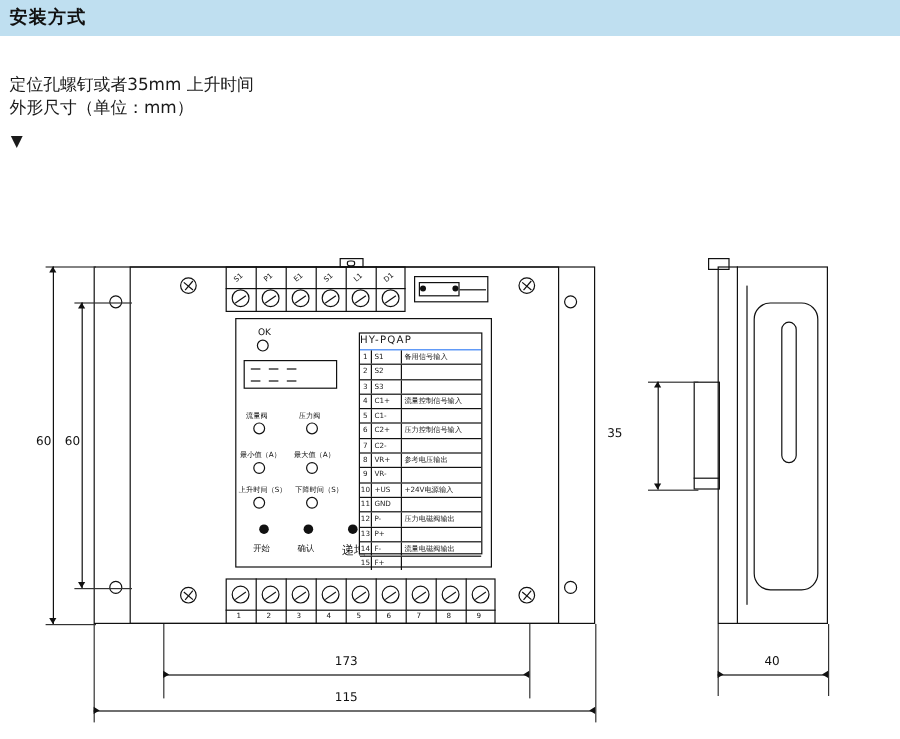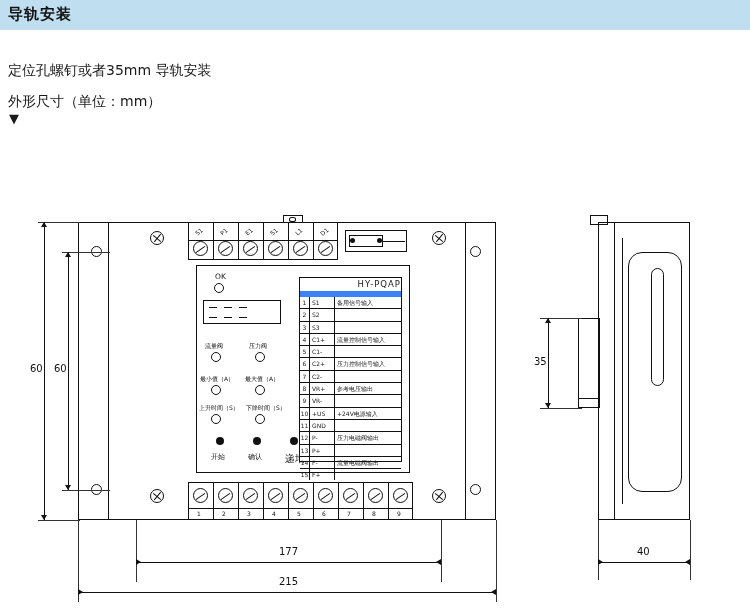--- a/index.html
+++ b/index.html
@@ -14,21 +14,21 @@
   .hdr-band{
     position:absolute;left:0;top:0;width:750px;height:30px;
     background:#bfdff0;
   }
   .hdr-title{
     position:absolute;left:8px;top:5px;
     font-size:15px;font-weight:bold;color:#111;
     letter-spacing:1px;
   }
   .line1{position:absolute;left:8px;top:62px;font-size:14px;}
-  .line2{position:absolute;left:8px;top:93px;font-size:14px;text-align:right;}
+  .line2{position:absolute;left:8px;top:81px;font-size:14px;text-align:right;}
   .tri{position:absolute;left:9px;top:112px;font-size:13px;line-height:13px;}
 
   
   .ln{position:absolute;background:#111;}
   .h{height:1px;}
   .v{width:1px;}
   .thin{background:#333;}
   .box{position:absolute;border:1px solid #111;box-sizing:border-box;}
   .lbl{position:absolute;font-size:10px;color:#111;white-space:nowrap;}
   .lbl-s{position:absolute;font-size:7.5px;color:#111;white-space:nowrap;}
@@ -55,33 +55,33 @@
   .arrU{border-left:3px solid transparent;border-right:3px solid transparent;border-bottom:5px solid #111;}
   .arrD{border-left:3px solid transparent;border-right:3px solid transparent;border-top:5px solid #111;}
   .arrL{border-top:3px solid transparent;border-bottom:3px solid transparent;border-right:5px solid #111;}
   .arrR{border-top:3px solid transparent;border-bottom:3px solid transparent;border-left:5px solid #111;}
 
   
   .vent{position:absolute;border:1px solid #111;border-radius:7px;box-sizing:border-box;}
 
   
   .ctab{position:absolute;border:1px solid #111;box-sizing:border-box;background:#fff;}
-  .ctab .ttl{font-size:8.5px;text-align:right;border-bottom:6px solid #3b82f6;height:13px;line-height:13px;letter-spacing:1px;}
+  .ctab .ttl{font-size:8.5px;text-align:left;border-bottom:1px solid #3b82f6;height:13px;line-height:13px;letter-spacing:1px;}
   .crow{display:flex;height:11.3px;border-bottom:1px solid #111;}
   .crow:last-child{border-bottom:none;}
   .cnum{width:9px;border-right:1px solid #111;font-size:6px;text-align:center;line-height:11.3px;}
   .cpin{width:22px;border-right:1px solid #111;font-size:6px;padding-left:2px;line-height:11.3px;}
   .cdesc{flex:1;font-size:6px;padding-left:2px;line-height:11.3px;}
 </style>
 </head>
 <body>
 
 <div class="hdr-band"></div>
-<div class="hdr-title">导轨安装</div>
-<div class="line1">定位孔螺钉或者35mm 导轨安装</div>
+<div class="hdr-title">安装方式</div>
+<div class="line1">定位孔螺钉或者35mm 上升时间</div>
 <div class="line2">外形尺寸（单位：mm）</div>
 <div class="tri">▼</div>
 
 <div class="box" style="left:78px;top:222px;width:418px;height:298px;"></div>
 
 <div class="box" style="left:108px;top:222px;width:358px;height:298px;"></div>
 
 <div class="box" style="left:188px;top:222px;width:150px;height:38px;"></div>
 <div class="ln h" style="left:188px;top:240px;width:150px;"></div>
 
@@ -292,46 +292,46 @@
 <div class="lbl" style="left:54px;top:363px;">60</div>
 
 <div class="ln v thin" style="left:136px;top:520px;height:62px;"></div>
 <div class="ln v thin" style="left:441px;top:520px;height:62px;"></div>
 <div class="ln v thin" style="left:78px;top:520px;height:82px;"></div>
 <div class="ln v thin" style="left:496px;top:520px;height:82px;"></div>
 
 <div class="ln h" style="left:136px;top:562px;width:305px;"></div>
 <div class="arrR" style="left:136px;top:559px;"></div>
 <div class="arrL" style="left:436px;top:559px;"></div>
-<div class="lbl" style="left:279px;top:546px;">177</div>
+<div class="lbl" style="left:279px;top:546px;">173</div>
 
 <div class="ln h" style="left:78px;top:592px;width:418px;"></div>
 <div class="arrR" style="left:78px;top:589px;"></div>
 <div class="arrL" style="left:491px;top:589px;"></div>
-<div class="lbl" style="left:279px;top:576px;">215</div>
+<div class="lbl" style="left:279px;top:576px;">115</div>
 
 <div class="box" style="left:598px;top:222px;width:92px;height:298px;"></div>
 
 <div class="box" style="left:590px;top:215px;width:18px;height:10px;"></div>
 
 <div class="ln v" style="left:614px;top:222px;height:298px;"></div>
 <div class="ln v" style="left:622px;top:238px;height:266px;"></div>
 
 <div class="box" style="left:628px;top:252px;width:54px;height:240px;border-radius:14px;"></div>
 
 <div class="vent" style="left:651px;top:268px;width:13px;height:118px;"></div>
 
 <div class="box" style="left:578px;top:318px;width:22px;height:90px;"></div>
 <div class="ln h" style="left:578px;top:398px;width:22px;"></div>
 
 <div class="ln h thin" style="left:540px;top:318px;width:42px;"></div>
 <div class="ln h thin" style="left:540px;top:408px;width:42px;"></div>
 <div class="ln v" style="left:548px;top:318px;height:90px;"></div>
 <div class="arrU" style="left:545px;top:318px;"></div>
 <div class="arrD" style="left:545px;top:403px;"></div>
-<div class="lbl" style="left:534px;top:356px;">35</div>
+<div class="lbl" style="left:506px;top:356px;">35</div>
 
 <div class="ln v thin" style="left:598px;top:520px;height:60px;"></div>
 <div class="ln v thin" style="left:690px;top:520px;height:60px;"></div>
 <div class="ln h" style="left:598px;top:562px;width:92px;"></div>
 <div class="arrR" style="left:598px;top:559px;"></div>
 <div class="arrL" style="left:685px;top:559px;"></div>
 <div class="lbl" style="left:637px;top:546px;">40</div>
 
 </body></html>

